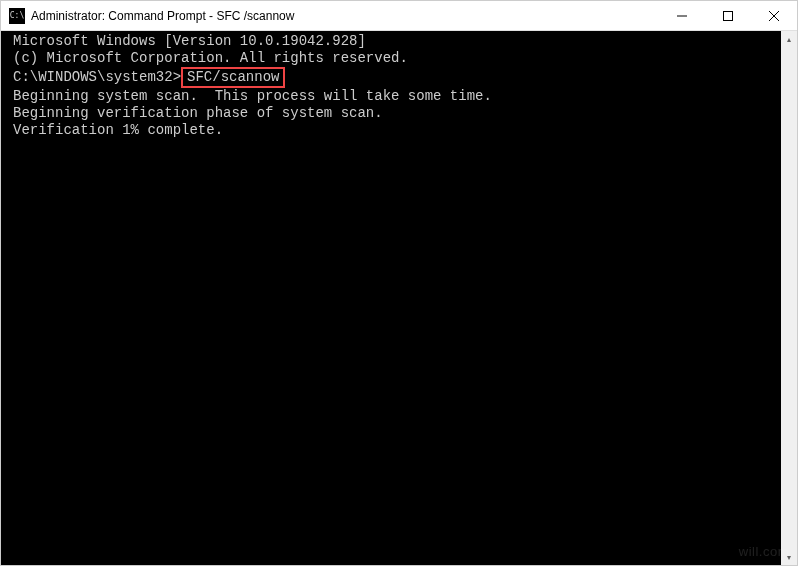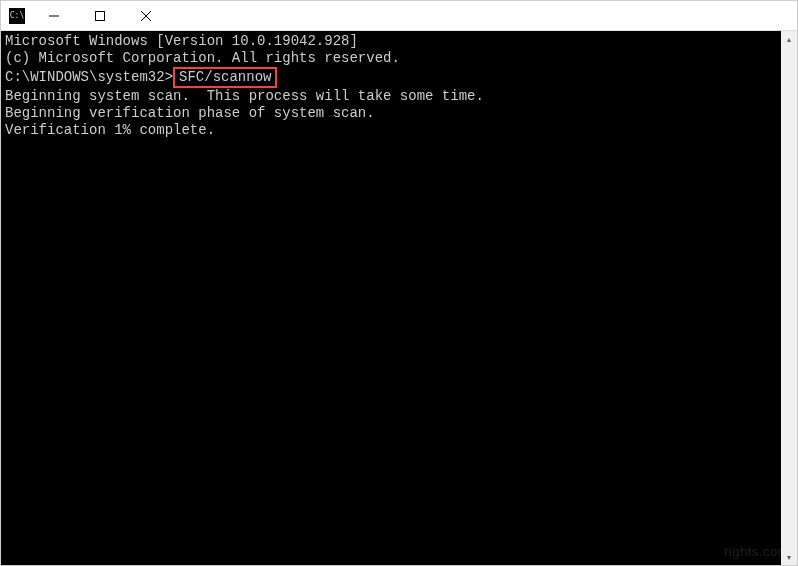--- a/index.html
+++ b/index.html
@@ -72,21 +72,21 @@
       background: #000;
       position: relative;
     }
     .terminal {
       flex: 1;
       background: #000;
       color: #ccc;
       font-family: Consolas, 'Courier New', monospace;
       font-size: 14px;
       line-height: 17px;
-      padding: 2px 4px;
+      padding: 2px 12px;
       white-space: pre;
       overflow: hidden;
     }
     .scrollbar {
       width: 16px;
       background: #f0f0f0;
       position: relative;
     }
     .scroll-arrow {
       width: 16px;
@@ -118,20 +118,21 @@
       font-family: sans-serif;
       letter-spacing: 0.5px;
     }
   </style>
 </head>
 <body>
 
 <div class="window">
   <div class="titlebar">
     <div class="titlebar-icon">C:\</div>
+    <div class="titlebar-text">Administrator: Command Prompt - SFC /scannow</div>
     <div class="window-controls">
       <div class="win-btn">
         <svg viewBox="0 0 10 10">
             <line x1="0" y1="5" x2="10" y2="5" stroke="#000" stroke-width="1"></line>
           </svg>
       </div>
       <div class="win-btn">
         <svg viewBox="0 0 10 10">
             <rect x="0.5" y="0.5" width="9" height="9" fill="none" stroke="#000" stroke-width="1"></rect>
           </svg>
@@ -144,15 +145,15 @@
       </div>
     </div>
   </div>
 
   <div class="terminal-wrap">
     <div class="terminal"><span class="line">Microsoft Windows [Version 10.0.19042.928]</span><span class="line">(c) Microsoft Corporation. All rights reserved.</span><span class="line"></span><span class="line"><span>C:\WINDOWS\system32&gt;</span><span class="highlight-box"><span>SFC/scannow</span></span></span><span class="line"></span><span class="line">Beginning system scan.  This process will take some time.</span><span class="line"></span><span class="line">Beginning verification phase of system scan.</span><span class="line">Verification 1% complete.</span></div>
     <div class="scrollbar">
       <div class="scroll-arrow up">▴</div>
       <div class="scroll-arrow down">▾</div>
     </div>
-    <div class="watermark">rights.com</div>
+    <div class="watermark">will.com</div>
   </div>
 </div>
 
 </body></html>

